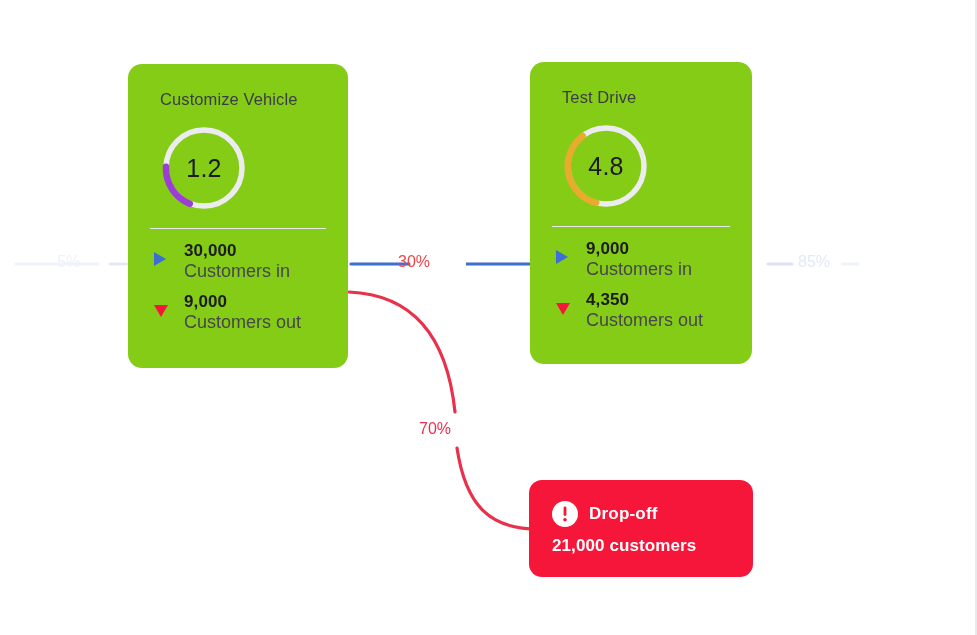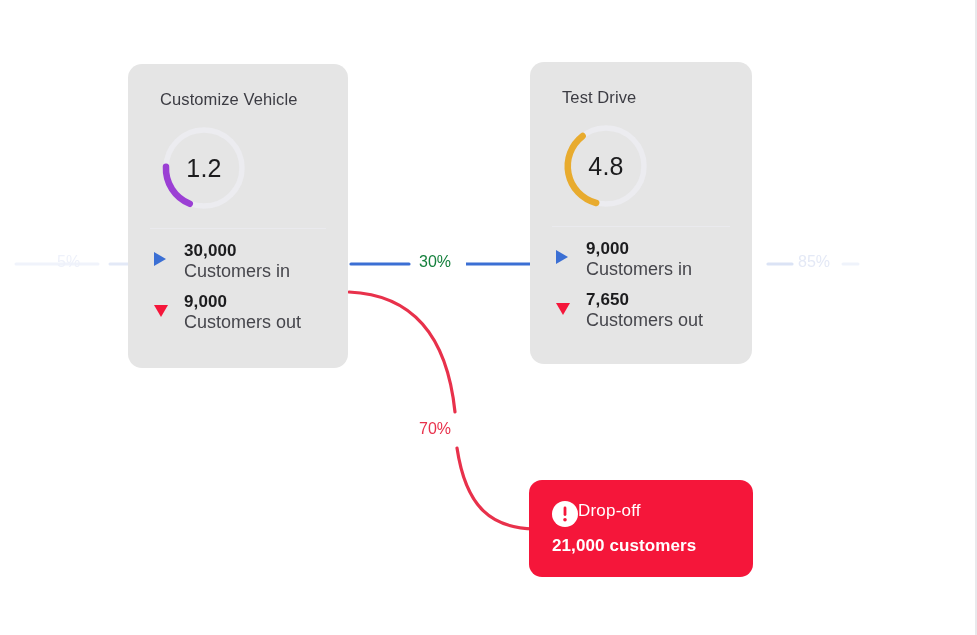--- a/index.html
+++ b/index.html
@@ -33,21 +33,21 @@
     position: absolute;
     left: 0; top: 0;
     width: 977px;
     height: 635px;
     pointer-events: none;
   }
 
   
   .stage-card {
     position: absolute;
-    background: #e5e5e5;
+    background: #84cc16;
     border-radius: 14px;
     box-sizing: border-box;
   }
   .card-1 { left: 128px; top: 64px; width: 220px; height: 304px; }
   .card-2 { left: 530px; top: 62px; width: 222px; height: 302px; }
 
   .card-title {
     position: absolute;
     top: 26px;
     left: 32px;
@@ -128,41 +128,42 @@
     color: #46464c;
     line-height: 20px;
   }
 
   
   .flow-label {
     position: absolute;
     font-size: 16px;
     white-space: nowrap;
   }
-  .flow-mid   { left: 419px; top: 253px; color: #15803d; }
+  .flow-mid   { left: 398px; top: 253px; color: #ef4444; }
   .flow-left  { left: 57px;  top: 253px; color: #eef1fa; }
   .flow-right { left: 798px; top: 253px; color: #e4e9f6; }
   .flow-drop  { left: 419px; top: 420px; color: #e8314b; }
 
   
   .dropoff-badge {
     position: absolute;
     left: 529px;
     top: 480px;
     width: 224px;
     height: 97px;
     background: #f5163a;
     border-radius: 13px;
     box-sizing: border-box;
     padding: 21px 0 0 23px;
   }
   .dropoff-head {
     display: flex;
-    align-items: flex-start;
-    gap: 0;
+    align-items: center;
+    gap: 11px;
+    font-weight: bold;
   }
   .dropoff-icon {
     width: 26px;
     height: 26px;
     flex: 0 0 26px;
   }
   .dropoff-title {
     font-size: 17px;
     color: #ffffff;
     letter-spacing: .2px;
@@ -239,21 +240,21 @@
     <div class="card-divider"></div>
 
     <div class="metrics">
       <div class="metric-row">
         <span class="metric-marker marker-in"></span>
         <div class="metric-number">9,000</div>
         <div class="metric-label">Customers in</div>
       </div>
       <div class="metric-row">
         <span class="metric-marker marker-out"></span>
-        <div class="metric-number">7,650</div>
+        <div class="metric-number">4,350</div>
         <div class="metric-label">Customers out</div>
       </div>
     </div>
   </div>
 
   <div class="flow-label flow-left">5%</div>
   <div class="flow-label flow-mid">30%</div>
   <div class="flow-label flow-right">85%</div>
   <div class="flow-label flow-drop">70%</div>
 

